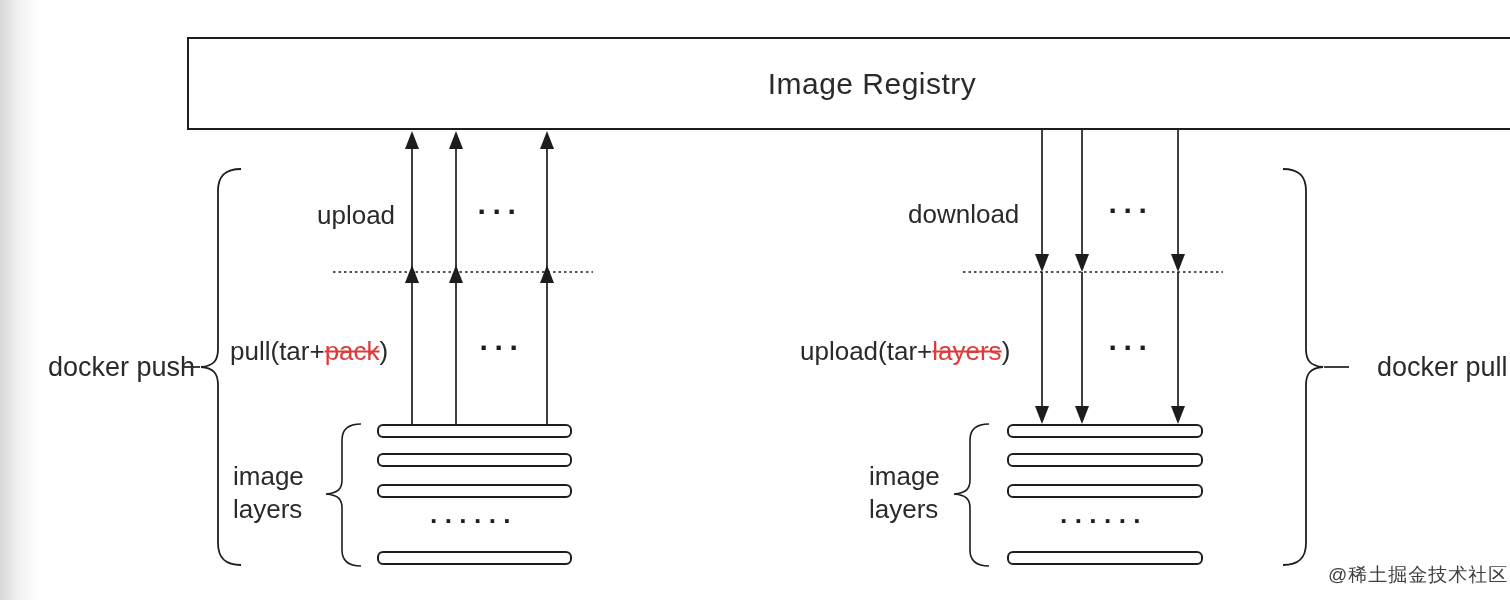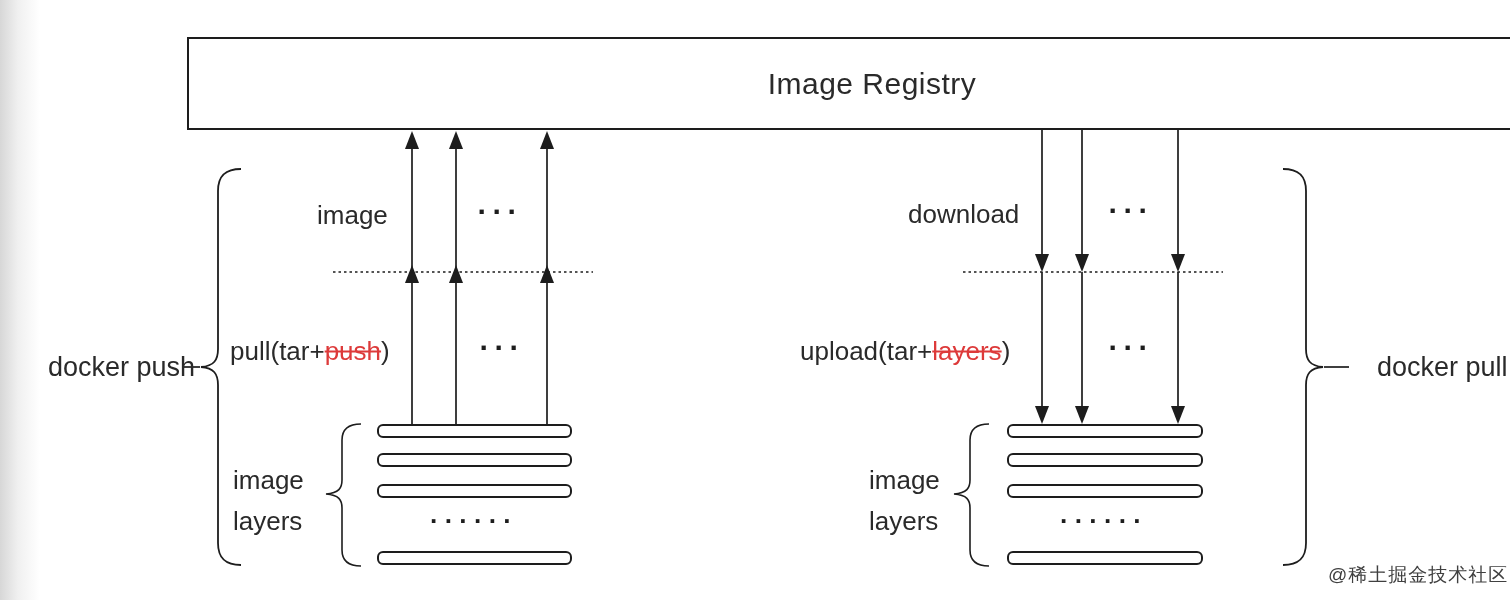--- a/index.html
+++ b/index.html
@@ -24,21 +24,21 @@
   .strike-red{color:#dd3a3a;text-decoration:line-through;text-decoration-thickness:2px;}
   .ellipsis{
     position:absolute;font-size:30px;font-weight:bold;letter-spacing:5px;
     transform:translate(-50%,-50%);color:#1d1d1d;
   }
   .layer-dots{
     position:absolute;font-size:26px;font-weight:bold;letter-spacing:6px;
     transform:translate(-50%,-50%);color:#1d1d1d;
   }
   .image-layers-label{
-    position:absolute;font-size:26px;line-height:41px;width:96px;color:#2a2a2a;
+    position:absolute;font-size:26px;line-height:33px;width:96px;color:#2a2a2a;
   }
   .layer-rect{
     position:absolute;height:14px;border:2px solid #1d1d1d;border-radius:6px;
     background:#ffffff;box-sizing:border-box;
   }
   .layer-rect.left{left:377px;width:195px;}
   .layer-rect.right{left:1007px;width:196px;}
   .watermark{
     position:absolute;left:1328px;top:562px;font-size:19px;color:#404040;
     letter-spacing:1px;white-space:nowrap;
@@ -101,24 +101,24 @@
     <path fill="none" stroke-width="1.6" d="M361,424 C348,424 342,429 342,440 L342,480 C342,488 339,493 326,494 C339,495 342,500 342,508 L342,550 C342,561 348,566 361,566"></path>
     <path fill="none" stroke-width="1.6" d="M989,424 C976,424 970,429 970,440 L970,480 C970,488 967,493 954,494 C967,495 970,500 970,508 L970,550 C970,561 976,566 989,566"></path>
   </g>
 </svg>
 
 <div class="registry-box">
   <span>Image Registry</span>
 </div>
 
 <div class="side-label" style="left:20px;top:367px;margin-left:28px;">docker push</div>
-<div class="label" style="left:317px;top:215px;">image</div>
+<div class="label" style="left:317px;top:215px;">upload</div>
 <div class="ellipsis" style="left:500px;top:212px;">···</div>
 <div class="label" style="left:230px;top:351px;">
-  <span>pull(tar+</span><span class="strike-red">push</span><span>)</span>
+  <span>pull(tar+</span><span class="strike-red">pack</span><span>)</span>
 </div>
 <div class="ellipsis" style="left:502px;top:348px;">···</div>
 <div class="image-layers-label" style="left:233px;top:460px;">image layers</div>
 
 <div class="layer-rect left" style="top:424px;"></div>
 <div class="layer-rect left" style="top:453px;"></div>
 <div class="layer-rect left" style="top:484px;"></div>
 <div class="layer-dots" style="left:474px;top:521px;">······</div>
 <div class="layer-rect left" style="top:551px;"></div>
 

